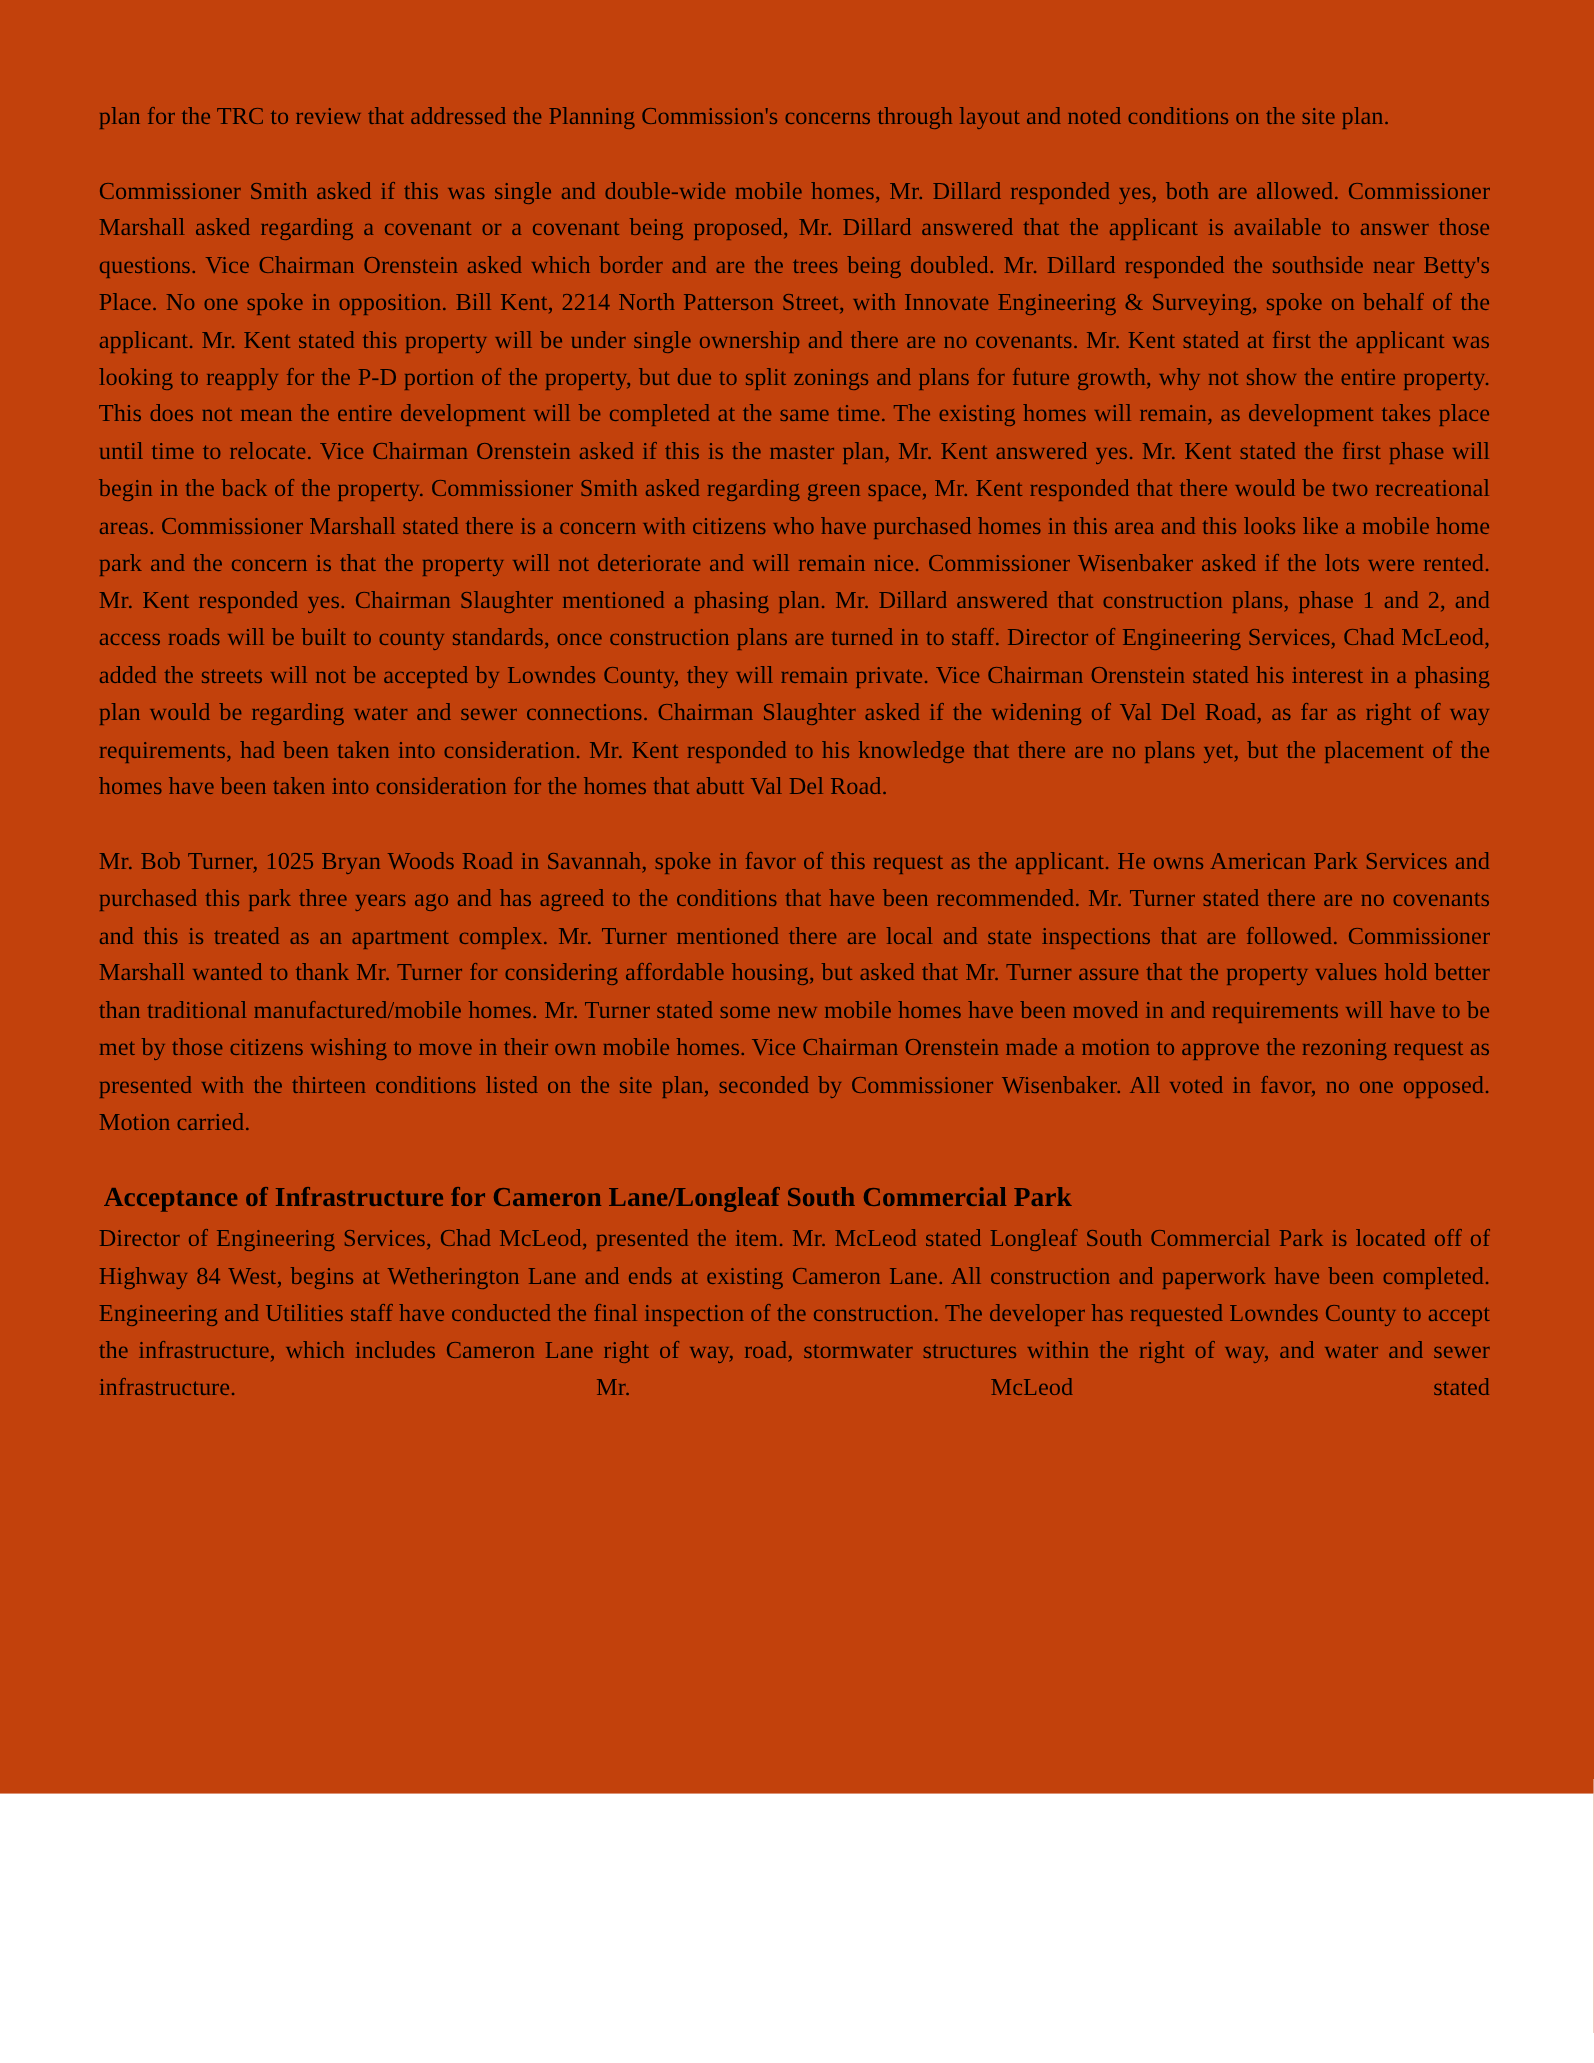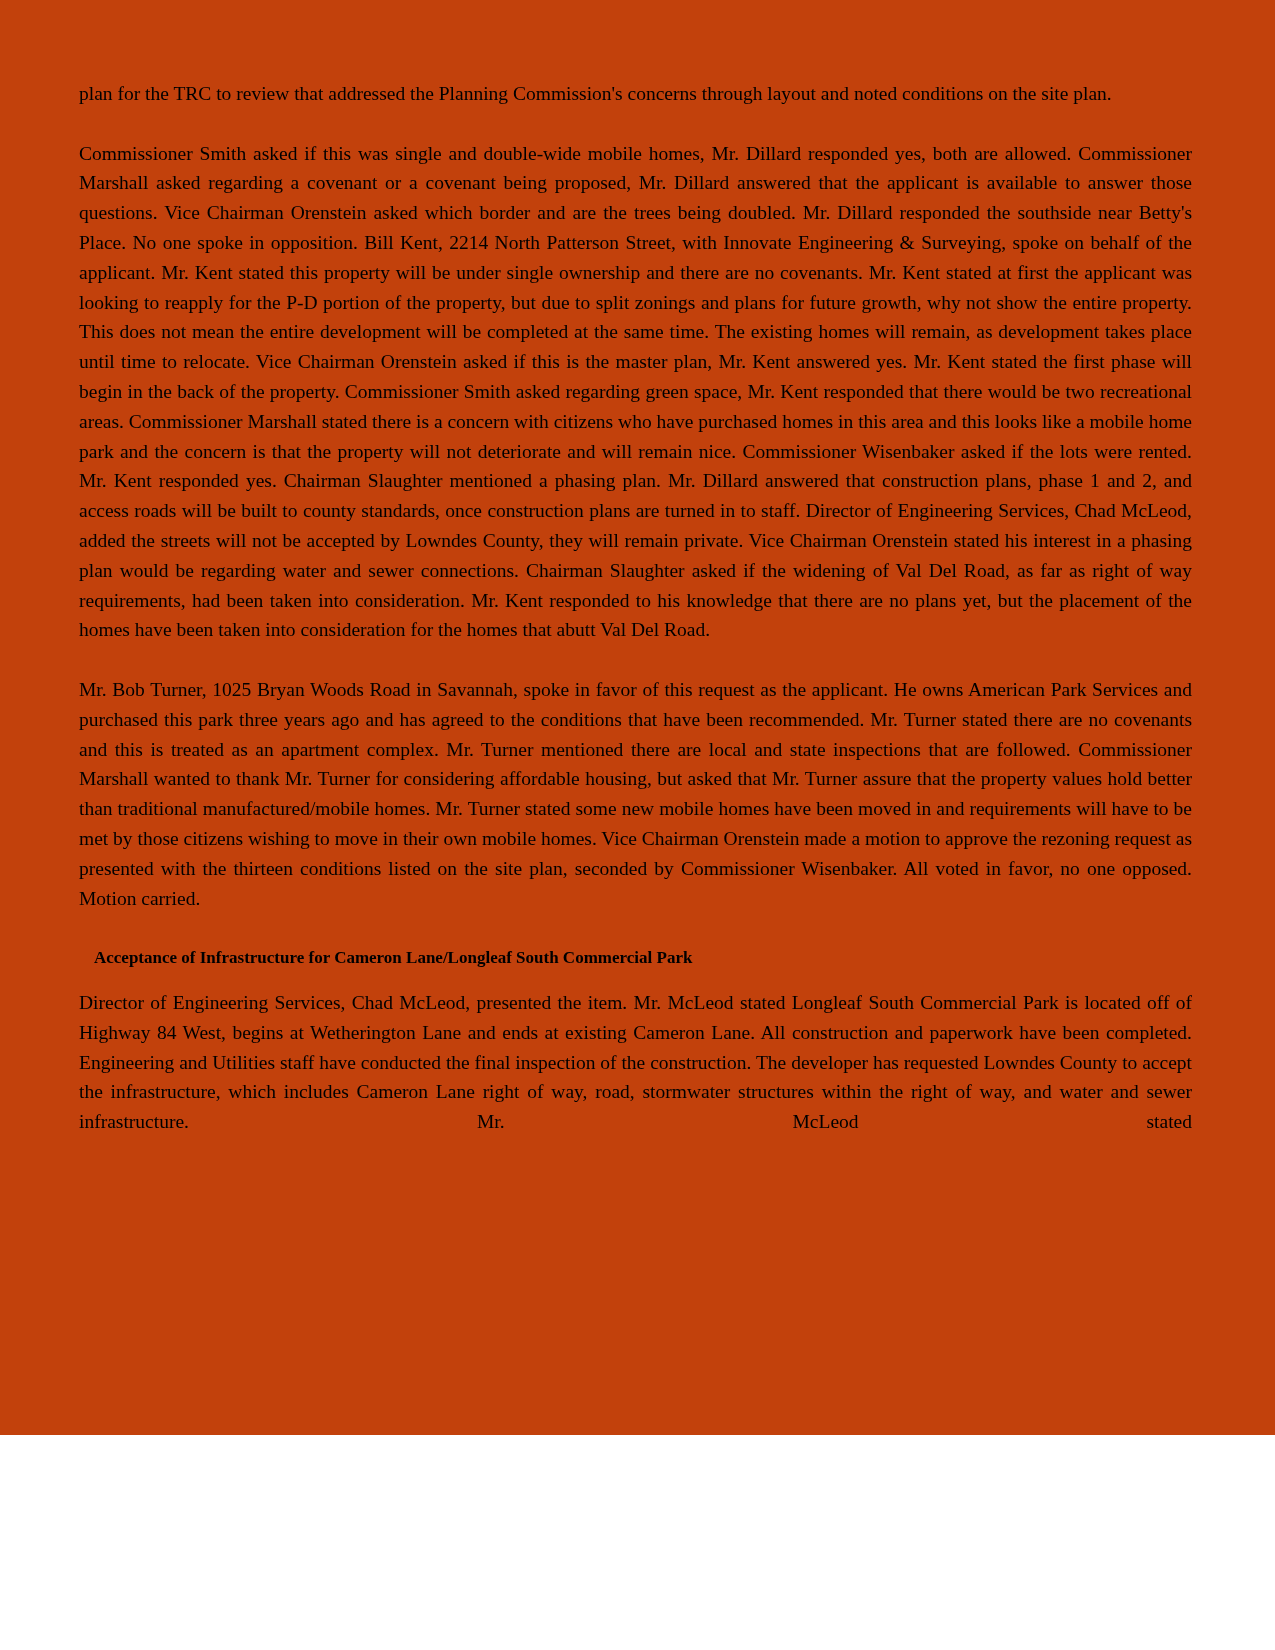--- a/index.html
+++ b/index.html
@@ -30,24 +30,24 @@
     margin: 0 0 29.8px 0;
   }
   .section-heading {
     font-size: 19.5px;
     line-height: 29.8px;
     font-weight: bold;
     margin: 0 0 29.8px -8px;
     text-align: left;
   }
   .item-heading {
-    font-size: 17px;
+    font-size: 22px;
     line-height: 29.8px;
     font-weight: bold;
-    margin: 15px;
+    margin: 4px;
     text-align: left;
   }
   .item-body {
     margin: 0;
     text-align: justify;
     text-align-last: justify;
   }
   .page-footer {
     position: absolute;
     top: 1512px;

